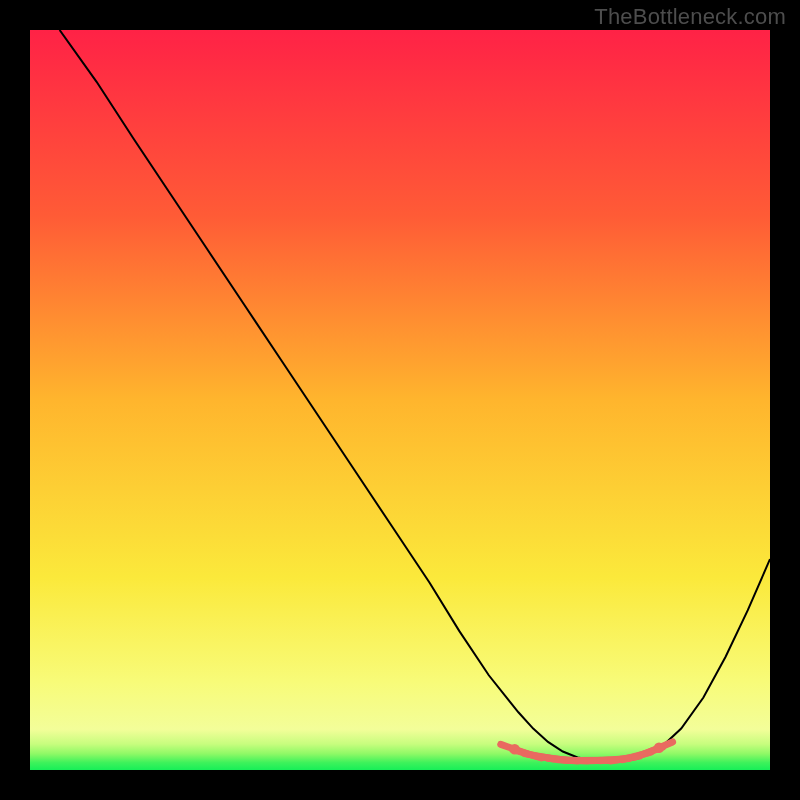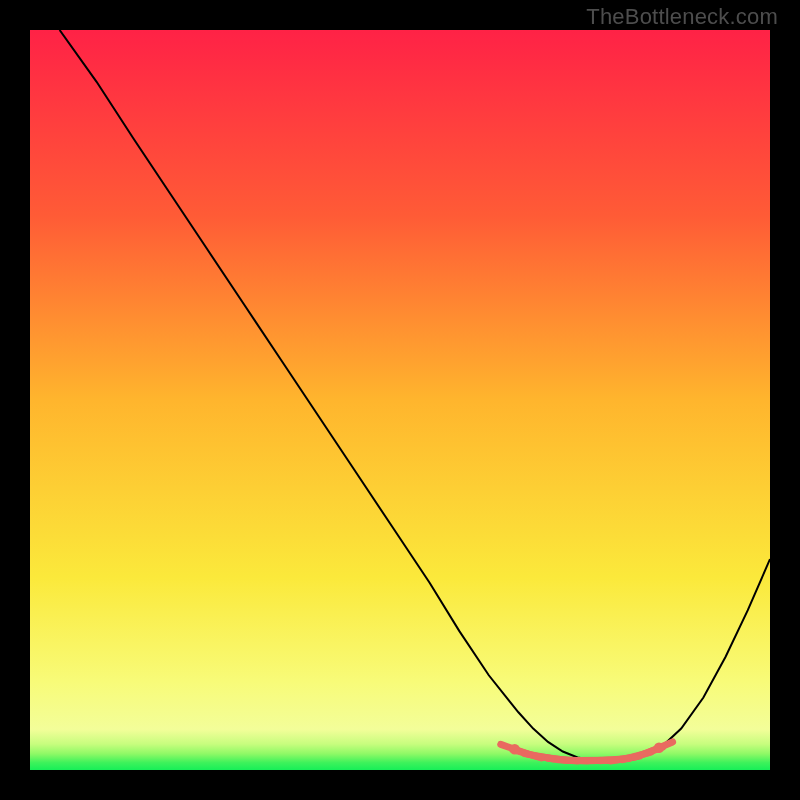--- a/index.html
+++ b/index.html
@@ -12,21 +12,21 @@
   }
   .outer {
     position: relative;
     width: 800px;
     height: 800px;
     background: #000000;
   }
   .watermark {
     position: absolute;
     top: 4px;
-    right: 22px;
+    right: 14px;
     color: #4d4d4d;
     font-family: Arial, Helvetica, sans-serif;
     font-size: 22px;
     letter-spacing: 0.2px;
     font-weight: 400;
   }
   .plot {
     position: absolute;
     left: 30px;
     top: 30px;

